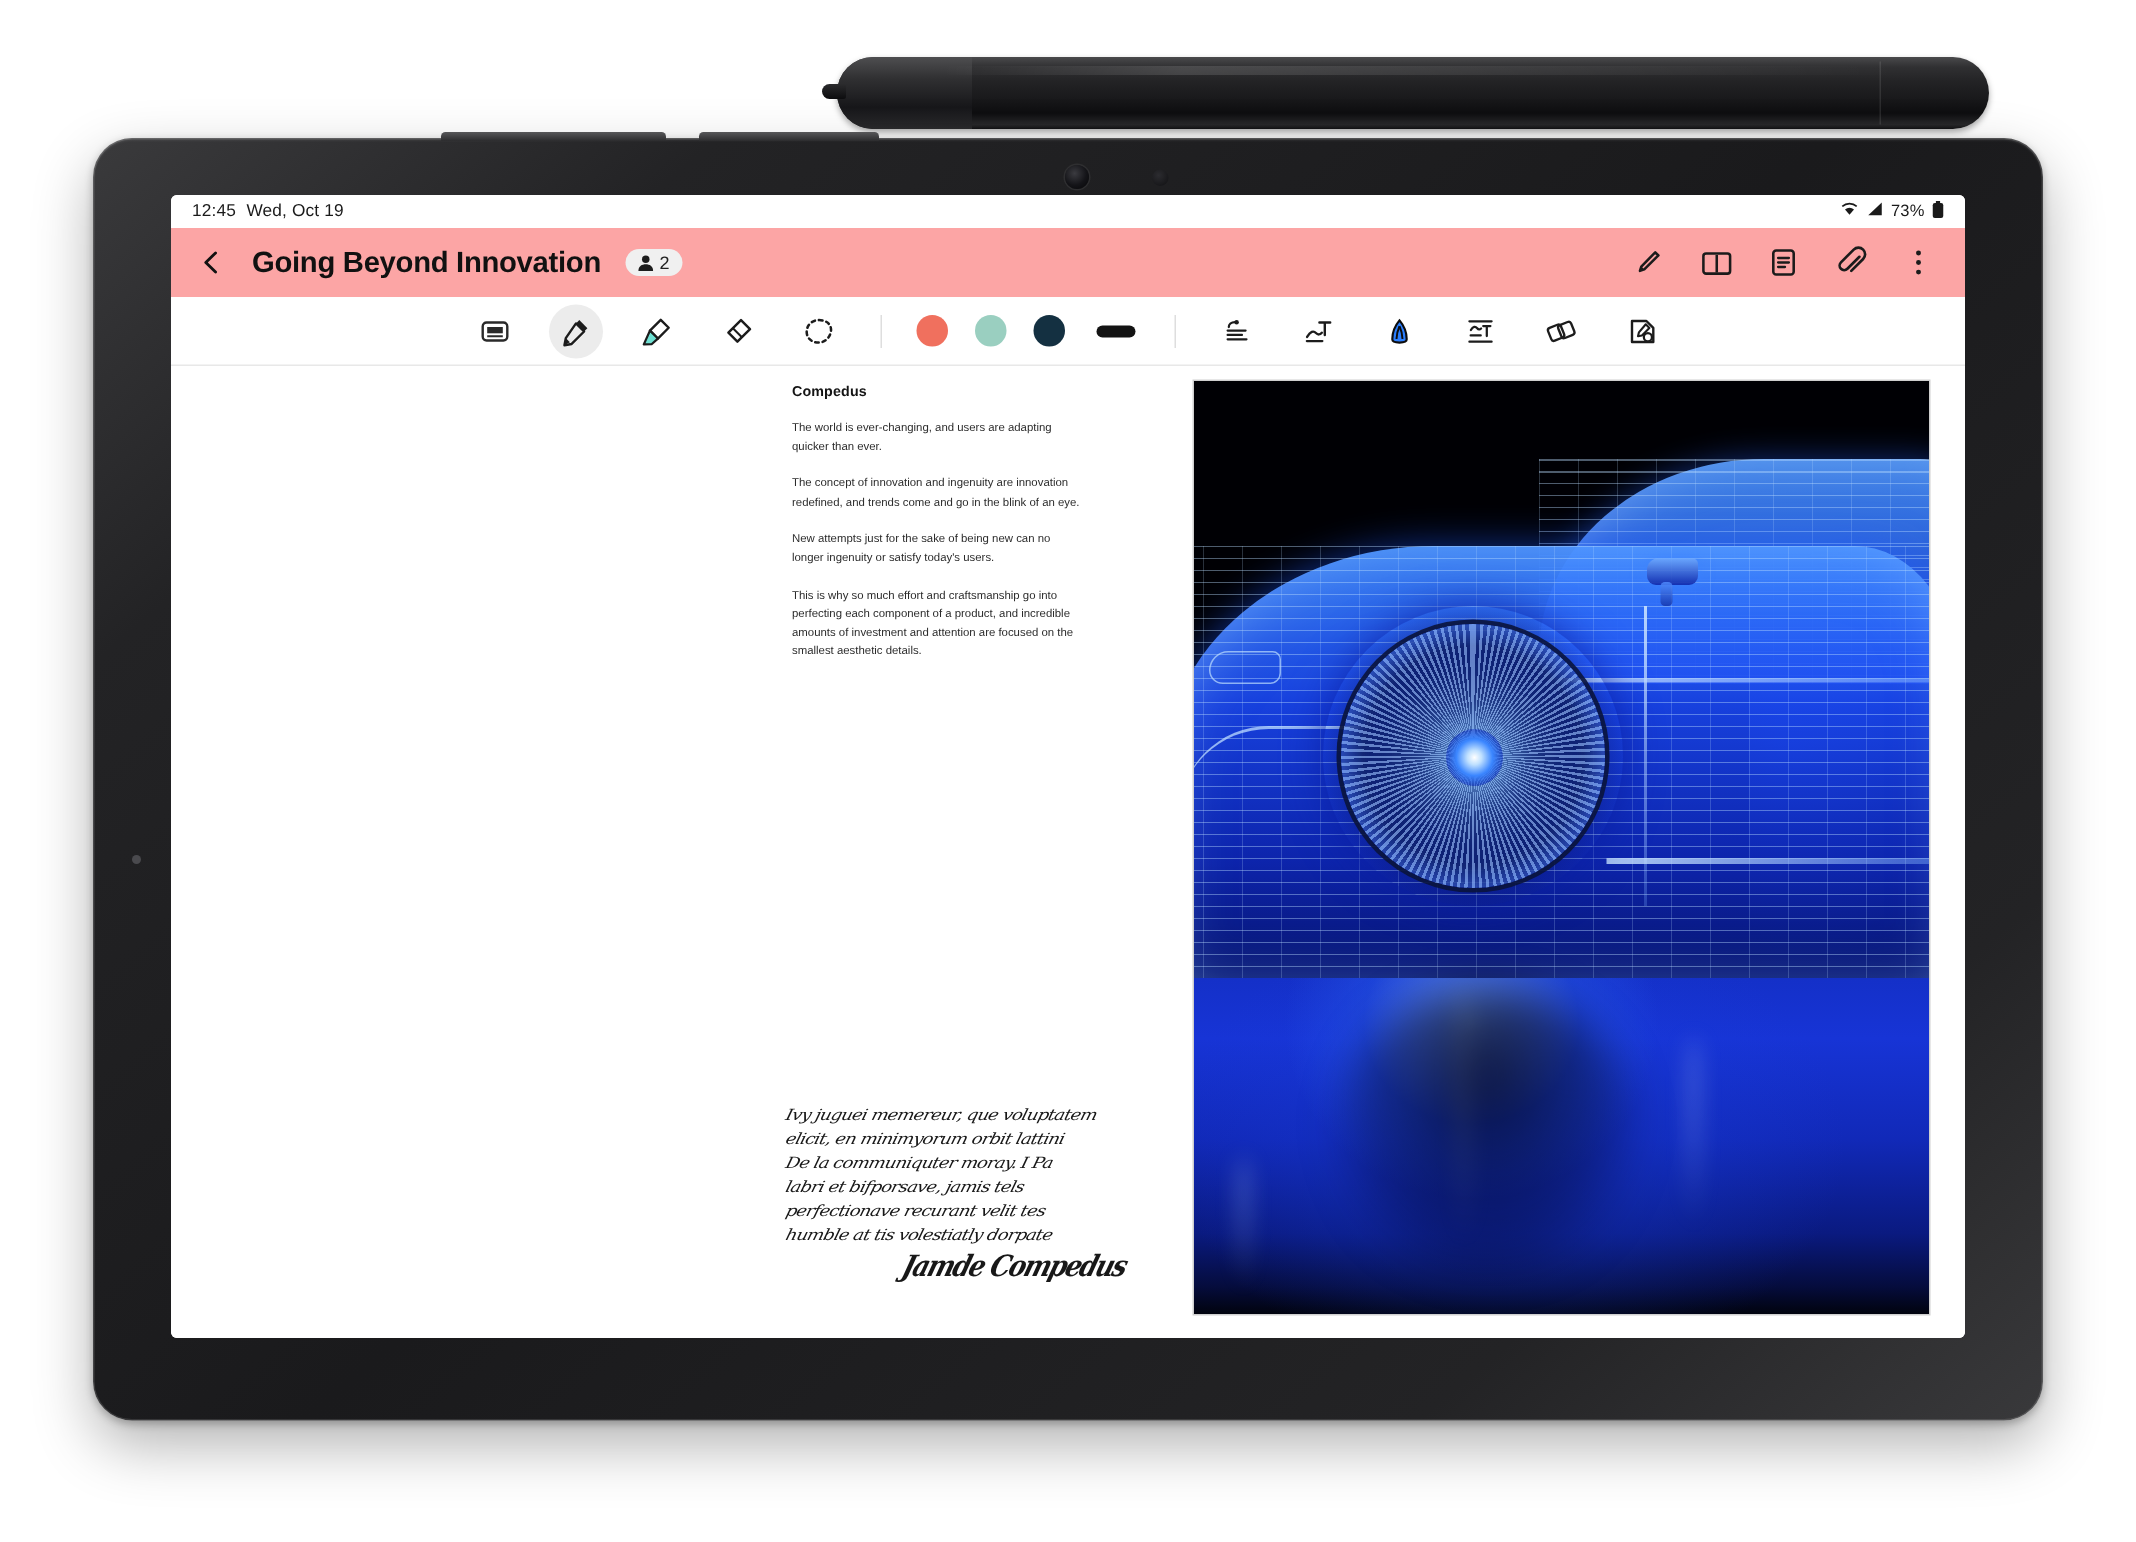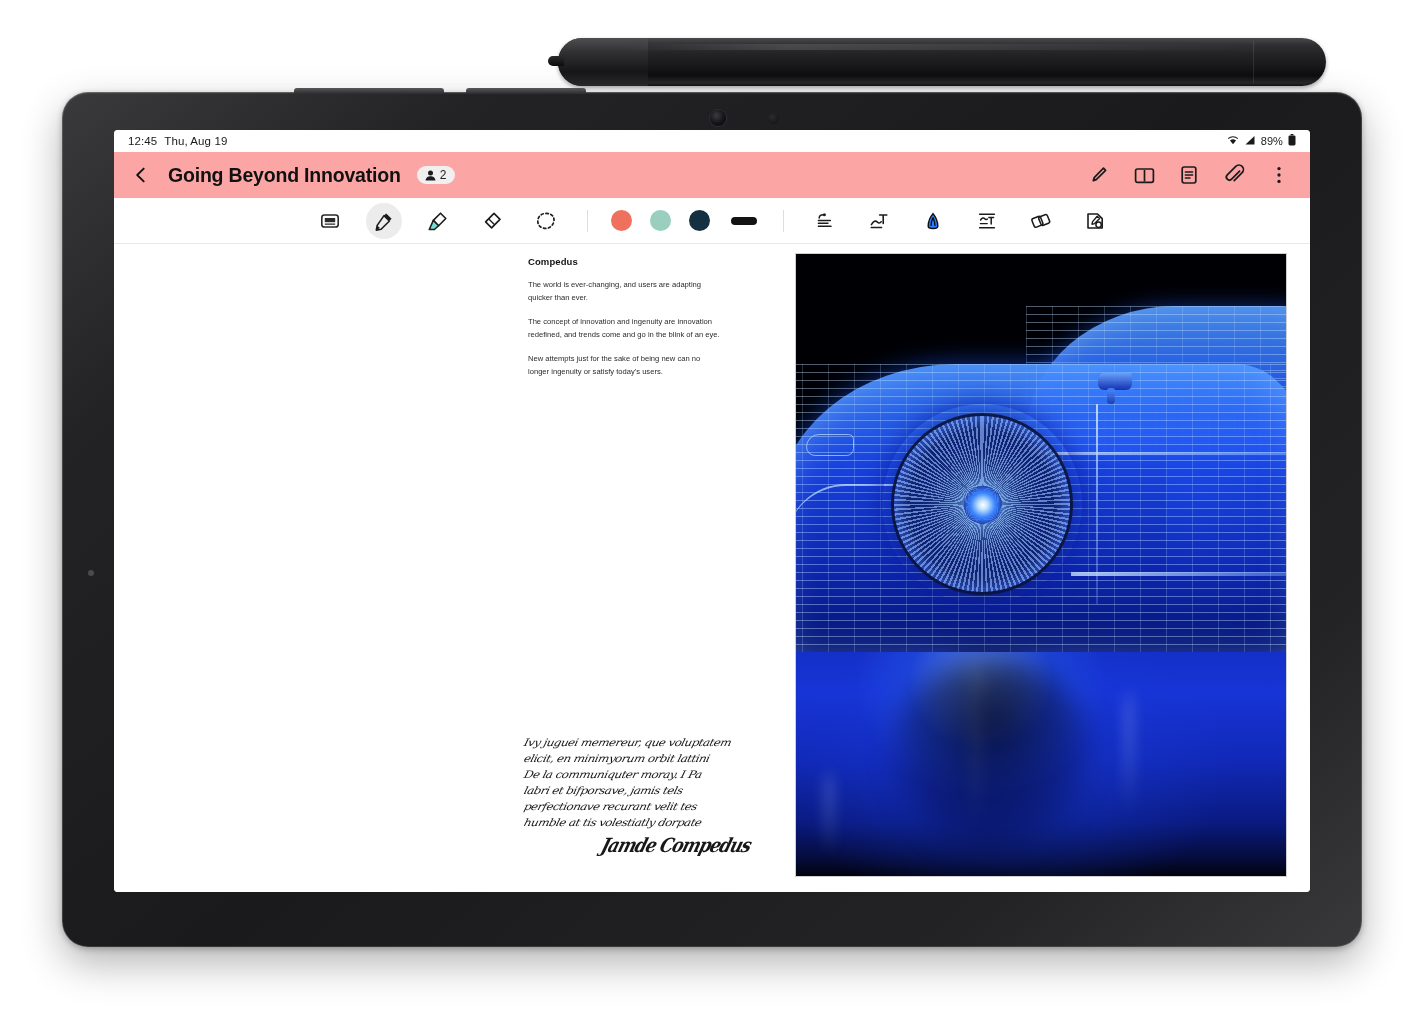--- a/index.html
+++ b/index.html
@@ -263,35 +263,35 @@
     <div class="btn-pwr"></div>
     <div class="camera"></div>
     <div class="sensor"></div>
     <div class="side-dot"></div>
 
     <div class="screen">
 
       <div class="statusbar">
         <div class="status-left">
           <span>12:45</span>
-          <span>Thu, Aug 19</span>
+          <span>Wed, Oct 19</span>
         </div>
         <div class="status-right">
           <span class="ico-sm">
             <svg width="12" height="11" viewBox="0 0 12 11">
                 <path d="M6 9.2 L3 5.6 A4.6 4.6 0 0 1 9 5.6 Z" fill="#1a1a1a"></path>
                 <path d="M1.2 3.6 A7.2 7.2 0 0 1 10.8 3.6" stroke="#1a1a1a" stroke-width="1.1" fill="none"></path>
               </svg>
           </span>
           <span class="ico-sm">
             <svg width="12" height="11" viewBox="0 0 12 11">
                 <path d="M10.5 1 L10.5 9.5 L1.5 9.5 Z" fill="#1a1a1a"></path>
               </svg>
           </span>
-          <span>89%</span>
+          <span>73%</span>
           <span class="ico-sm">
             <svg width="8" height="12" viewBox="0 0 8 12">
                 <rect x="2.6" y="0" width="2.8" height="1.4" fill="#1a1a1a"></rect>
                 <rect x="0.5" y="1.4" width="7" height="10" rx="1.4" fill="#1a1a1a"></rect>
               </svg>
           </span>
         </div>
       </div>
 
       <div class="appbar">
@@ -439,20 +439,21 @@
         </div>
       </div>
 
       <div class="canvas">
 
         <div class="note-col">
           <div class="note-h">Compedus</div>
           <div class="note-p">The world is ever-changing, and users are adapting quicker than ever.</div>
           <div class="note-p">The concept of innovation and ingenuity are innovation redefined, and trends come and go in the blink of an eye.</div>
           <div class="note-p">New attempts just for the sake of being new can no longer ingenuity or satisfy today's users.</div>
+          <div class="note-p">This is why so much effort and craftsmanship go into perfecting each component of a product, and incredible amounts of investment and attention are focused on the smallest aesthetic details.</div>
         </div>
 
         <div class="handwriting">
           <div class="hw-line" style="transform:skewX(-14deg) scaleY(.86);">Ivy juguei memereur, que voluptatem</div>
           <div class="hw-line" style="transform:skewX(-14deg) scaleY(.86);margin-top:2px;">elicit, en minimyorum orbit lattini</div>
           <div class="hw-line" style="transform:skewX(-14deg) scaleY(.86);margin-top:2px;">De la communiquter moray. I Pa</div>
           <div class="hw-line" style="transform:skewX(-14deg) scaleY(.86);margin-top:2px;">labri et bifporsave, jamis tels</div>
           <div class="hw-line" style="transform:skewX(-14deg) scaleY(.86);margin-top:2px;">perfectionave recurant velit tes</div>
           <div class="hw-line" style="transform:skewX(-14deg) scaleY(.86);margin-top:2px;">humble at tis volestiatly dorpate</div>
           <div class="hw-line" style="transform:skewX(-16deg) scaleY(1.15);font-size:17px;margin-top:5px;margin-left:78px;font-weight:bold;letter-spacing:-1.2px;">Jamde Compedus</div>

